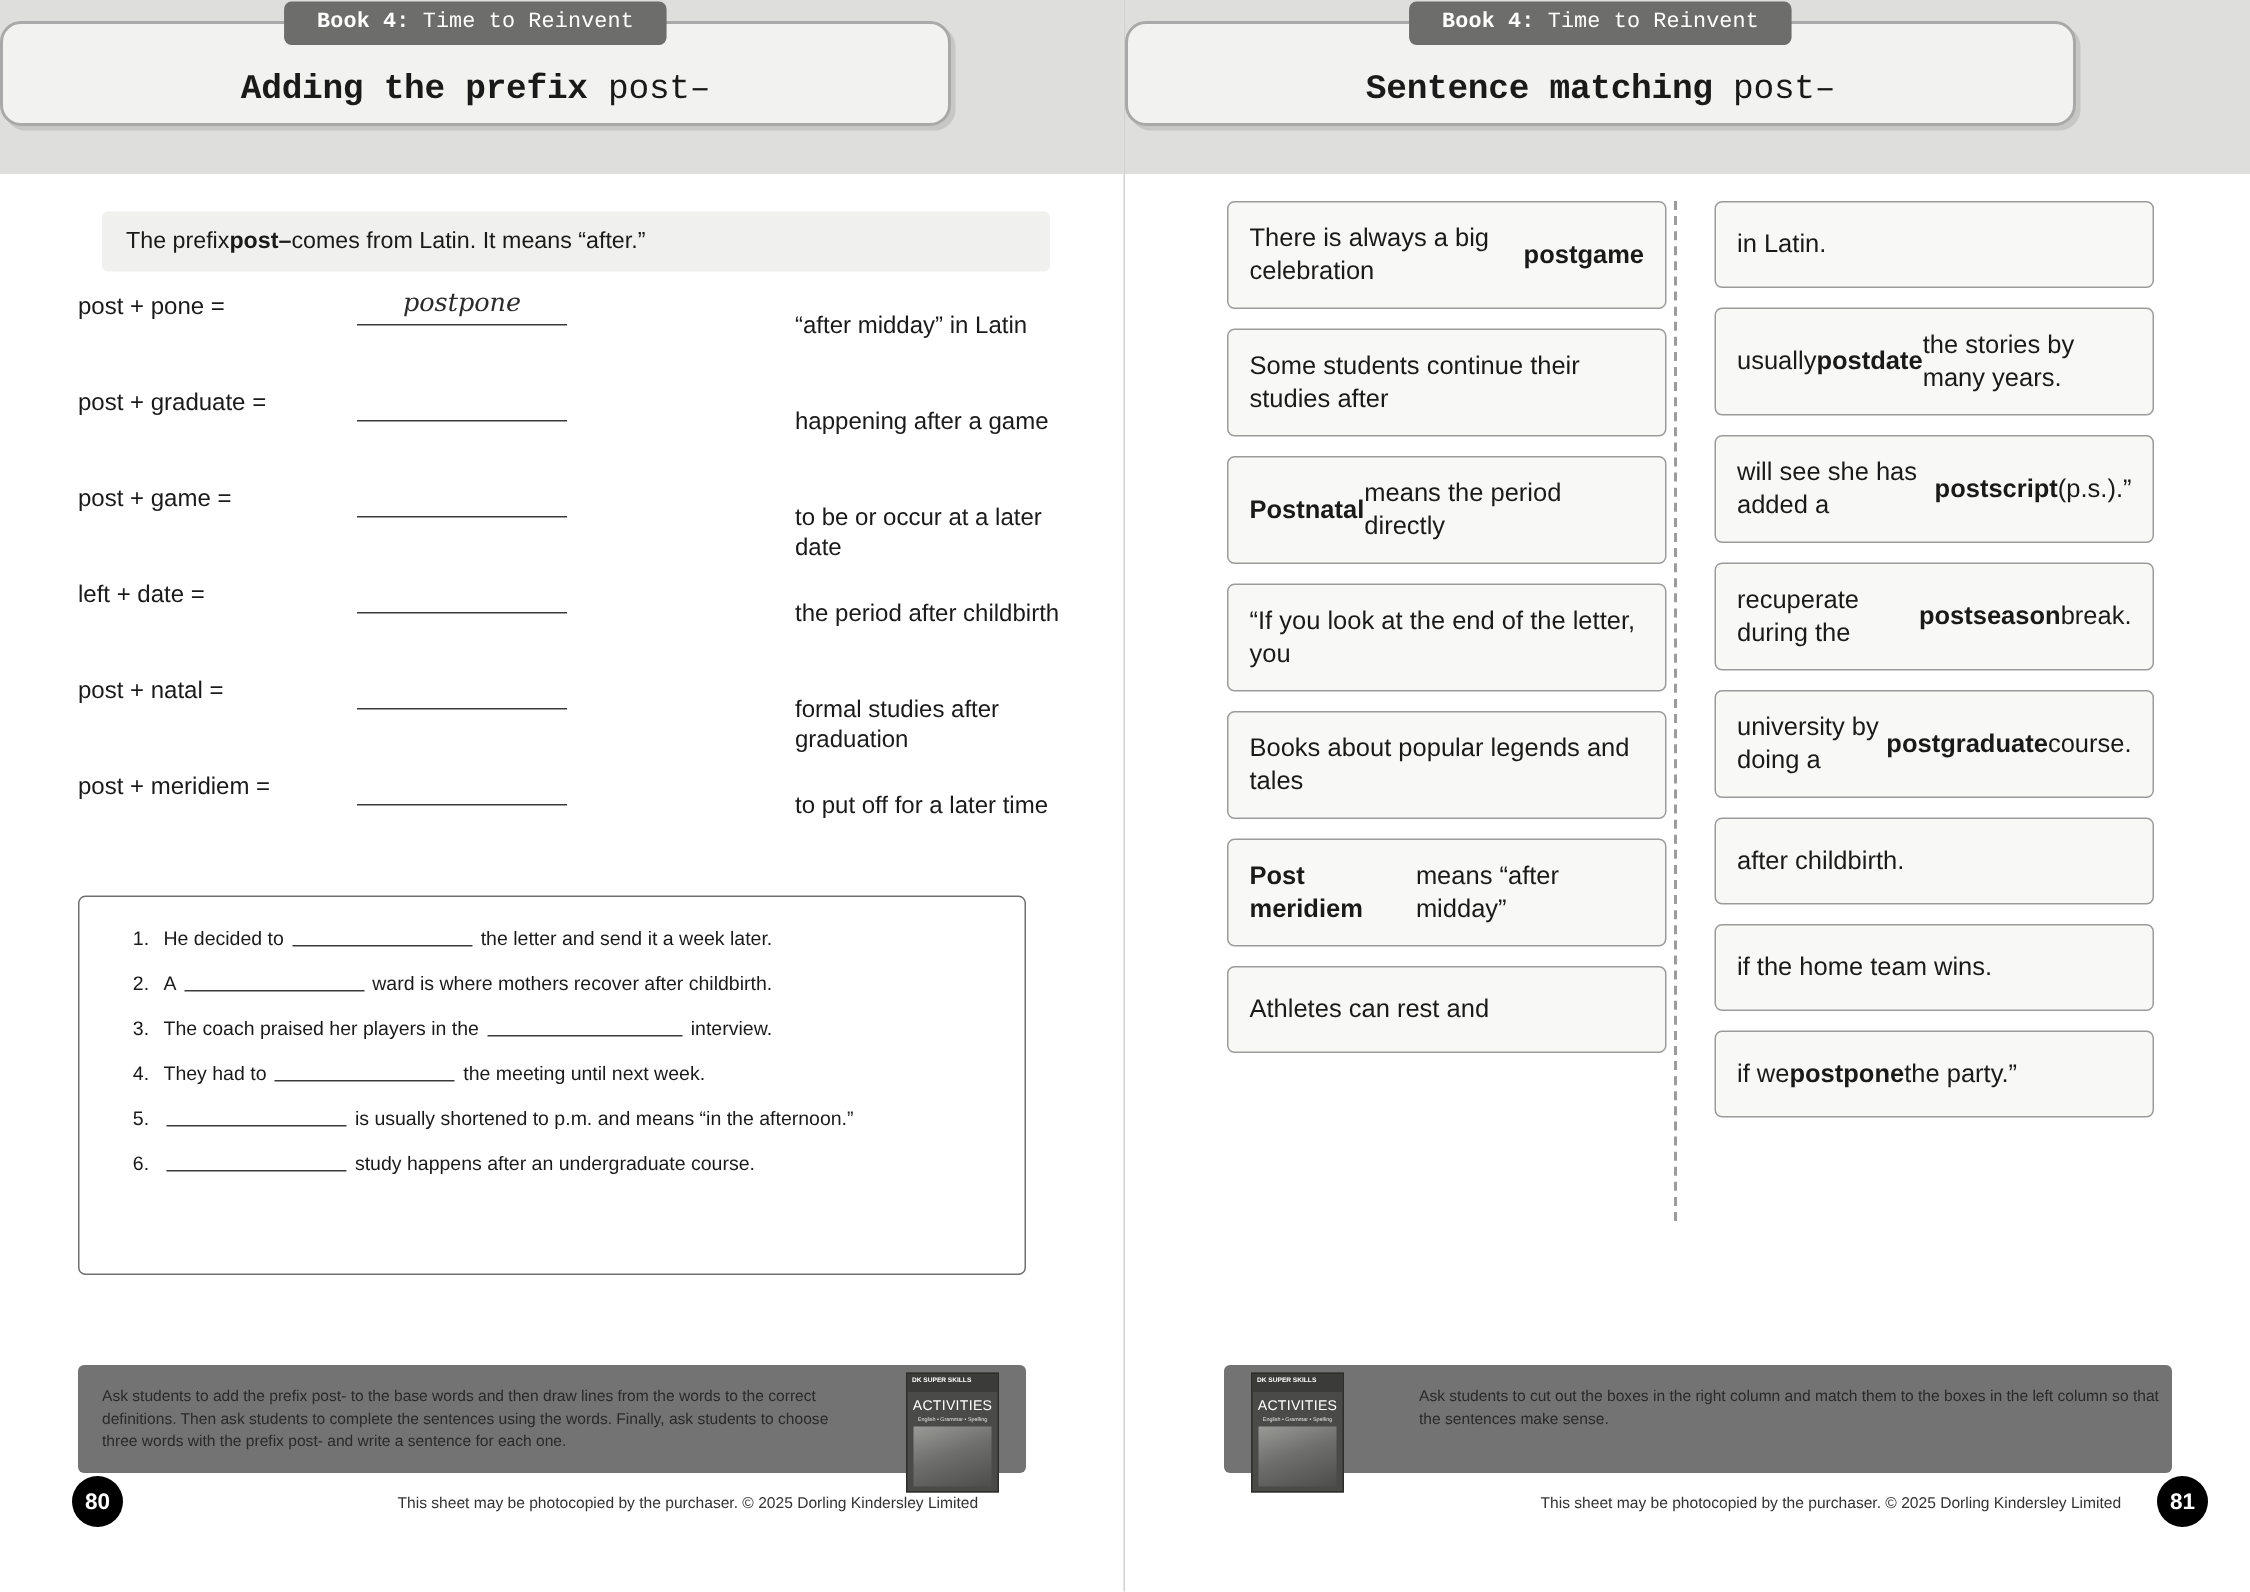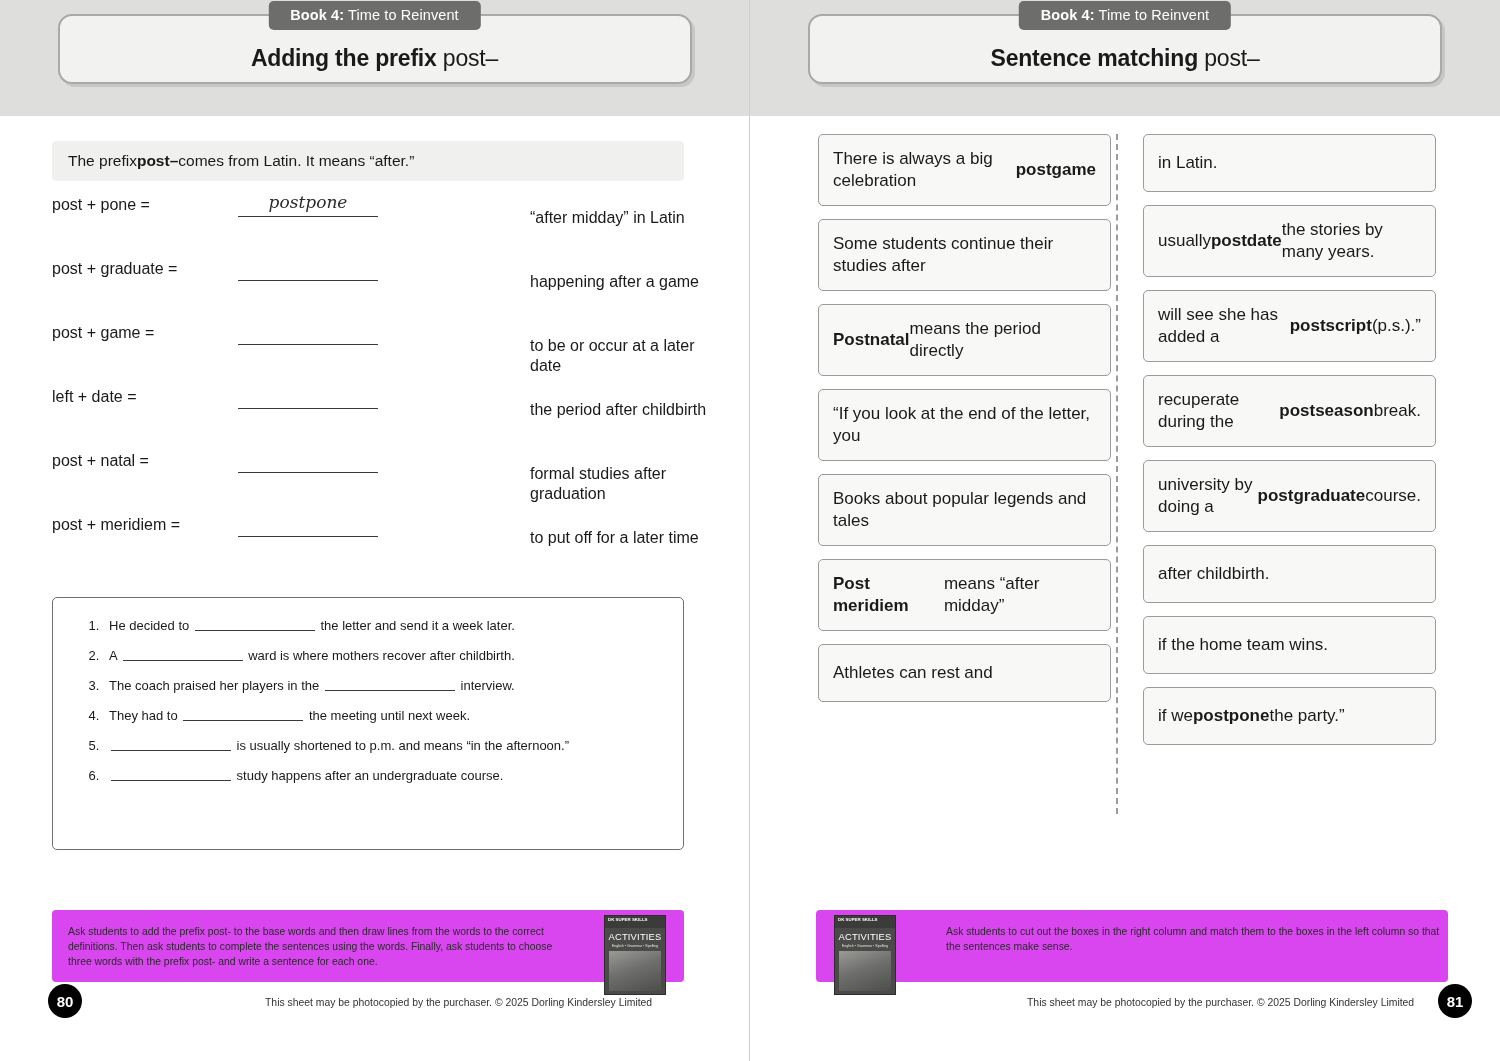--- a/index.html
+++ b/index.html
@@ -30,21 +30,21 @@
     position: absolute; left: 0; top: 0;
     width: 100%; height: 116px;
     background: #dededd;
   }
   .page.left .band { border-right: 0; }
 
   
   .hdr-wrap {
     position: absolute; top: 14px;
     width: 100%;
-    display: flex; justify-content: center;
+    display: flex; justify-content: flex-start; font-family: Liberation Mono, monospace;
   }
   .hdr-box {
     position: relative;
     width: 634px;
     border: 2px solid #a9a9a9;
     border-radius: 14px;
     background: #f2f2f1;
     height: 70px;
     display: flex; align-items: flex-end; justify-content: center;
     padding-bottom: 10px;
@@ -68,21 +68,21 @@
     padding: 6px 22px 7px 22px;
     font-size: 14.5px;
     white-space: nowrap;
     letter-spacing: 0.1px;
   }
   .book-tab b { font-weight: bold; }
   .book-tab .bt-light { font-weight: normal; }
 
   
   .intro-box {
-    position: absolute; left: 52px; top: 141px;
+    position: absolute; left: 68px; top: 141px;
     width: 632px; height: 40px;
     background: #f0f0ef;
     border-radius: 4px;
     display: flex; align-items: center;
     padding-left: 16px;
     font-size: 15.5px;
   }
   .intro-box b { font-weight: bold; }
 
   .equations {
@@ -145,21 +145,21 @@
     height: 15px;
     vertical-align: -1px;
     margin: 0 2px;
   }
   .ib.wide { width: 130px; }
 
   
   .foot-note {
     position: absolute;
     height: 72px;
-    background: #d946ef;
+    background: #737373;
     border-radius: 4px;
   }
   .page.left .foot-note { left: 52px; top: 910px; width: 632px; }
   .page.right .foot-note { left: 66px; top: 910px; width: 632px; }
 
   .foot-text {
     position: absolute;
     top: 14px;
     font-size: 10.4px;
     line-height: 1.45;

